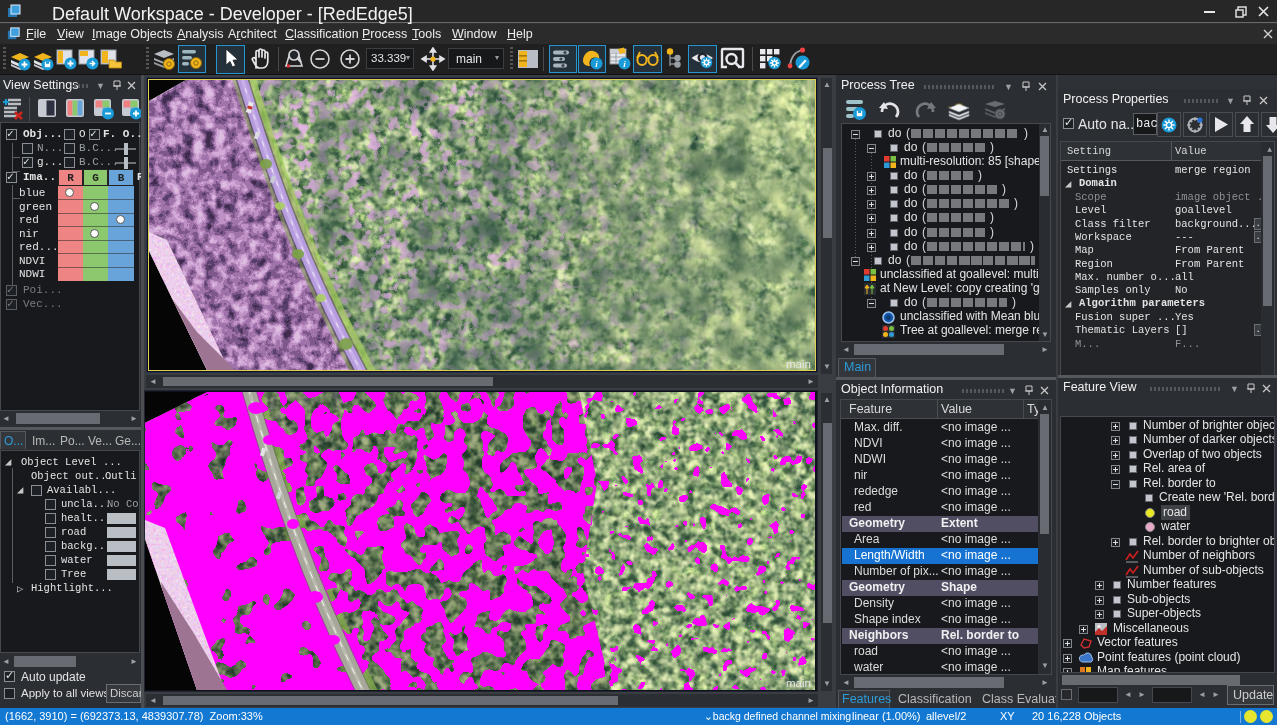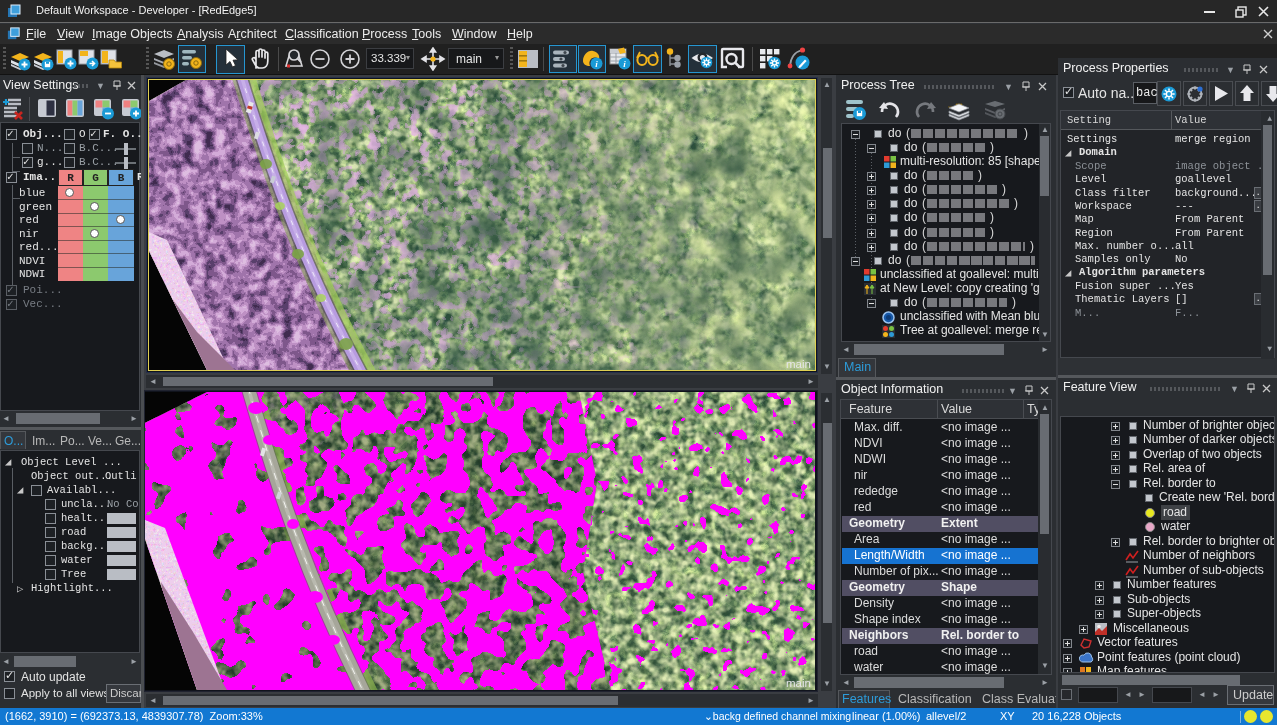--- a/index.html
+++ b/index.html
@@ -3,21 +3,21 @@
 <meta charset="utf-8">
 <style>
 *{margin:0;padding:0;box-sizing:border-box}
 html,body{width:1277px;height:725px;overflow:hidden}
 body{background:#2e3135;font-family:"Liberation Sans",sans-serif;color:#e4e4e4;position:relative}
 .abs{position:absolute}
 span.abs{white-space:nowrap}
 .mono{font-family:"Liberation Mono",monospace}
 
 #titlebar{left:0;top:0;width:1277px;height:23px;background:#272727;border-bottom:1px solid #6a6a6a}
-#titlebar .t{left:36px;top:4px;font-size:11px;color:#f2f2f2}
+#titlebar .t{left:52px;top:4px;font-size:18px;color:#f2f2f2}
 #menubar{left:0;top:24px;width:1277px;height:20px;background:#2b2b2b}
 #menubar span{position:absolute;top:3px;font-size:12.5px;color:#ececec}
 #menubar u{text-decoration:underline}
 #toolbar{left:0;top:44px;width:1277px;height:31px;background:#202020;border-bottom:1px solid #121212}
 .tbox{position:absolute;border:1px solid #2596d1;background:#24303a}
 .grip{position:absolute;width:3px;height:24px;top:3px;background-image:repeating-linear-gradient(180deg,#555 0 2px,transparent 2px 4px)}
 .vsep{position:absolute;width:1px;height:24px;top:3px;background:#4a4a4a}
 
 #statusbar{left:0;top:708px;width:1277px;height:17px;background:#1278d2;font-size:11px;color:#fff}
 #statusbar span{position:absolute;top:2px;white-space:pre}
@@ -731,21 +731,21 @@
   </div>
   <div class="arr abs" style="left:6px;top:301px">◄</div>
   <div class="thumb" style="left:18px;top:300px;width:150px;height:11px"></div>
   <div class="arr abs" style="left:205px;top:301px">►</div>
   <div class="abs" style="left:2px;top:313px;width:52px;height:18px;background:#33363b;border:1px solid #55585c;border-bottom:none"></div>
   <span class="tab tabsel" style="left:6px;top:315px;font-size:12.5px">Features</span>
   <span class="tab" style="left:62px;top:315px;font-size:12.5px">Classification</span>
   <span class="tab" style="left:146px;top:315px;font-size:12.5px">Class Evaluation</span>
 </div>
 
-<div class="panel" style="left:1058px;top:58px;width:219px;height:300px">
+<div class="panel" style="left:1058px;top:89px;width:219px;height:300px">
   <div class="tt abs" style="left:5px;top:3px">Process Properties</div>
   <div class="pdots" style="left:126px;top:10px;width:36px"></div>
   <div class="arr abs" style="left:168px;top:7px;font-size:9px">▼</div>
   <svg class="abs" style="left:184px;top:6px" width="10" height="11" viewBox="0 0 10 11">
       <path d="M2 1 h6 v5 h-6z M5 6 v4 M1 6 h8" stroke="#c8c8c8" fill="none"></path>
     </svg>
   <svg class="abs" style="left:201px;top:7px" width="9" height="9" viewBox="0 0 9 9">
       <path d="M1 1 L8 8 M8 1 L1 8" stroke="#c8c8c8" stroke-width="1.3"></path>
     </svg>
 

